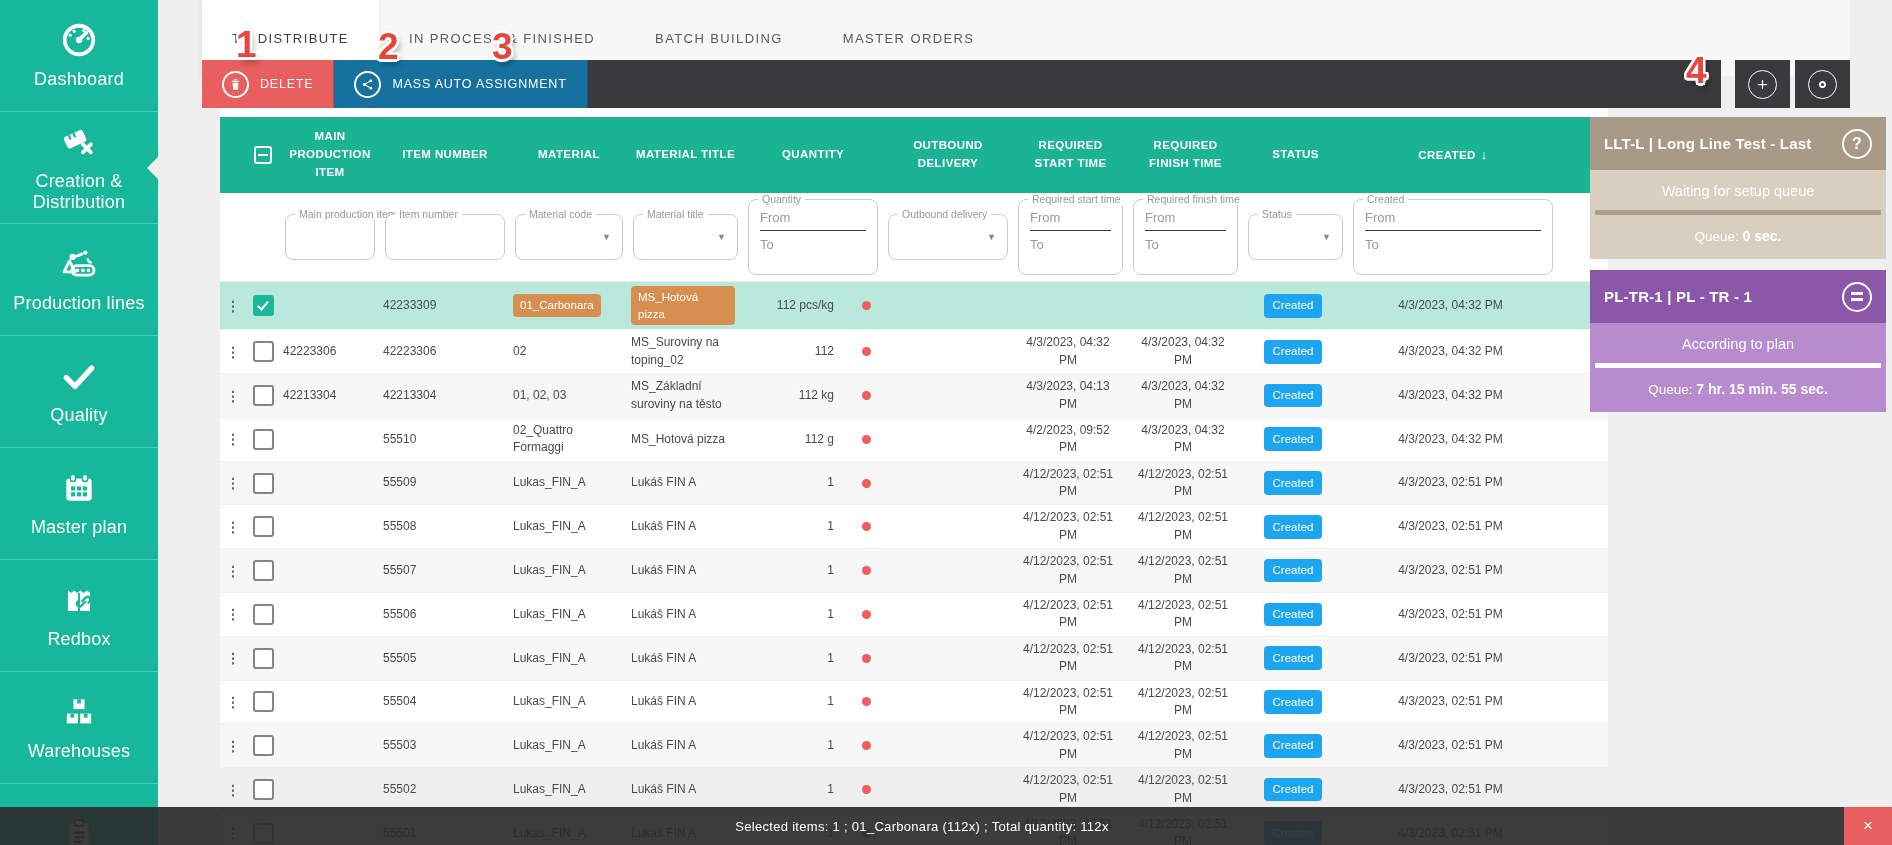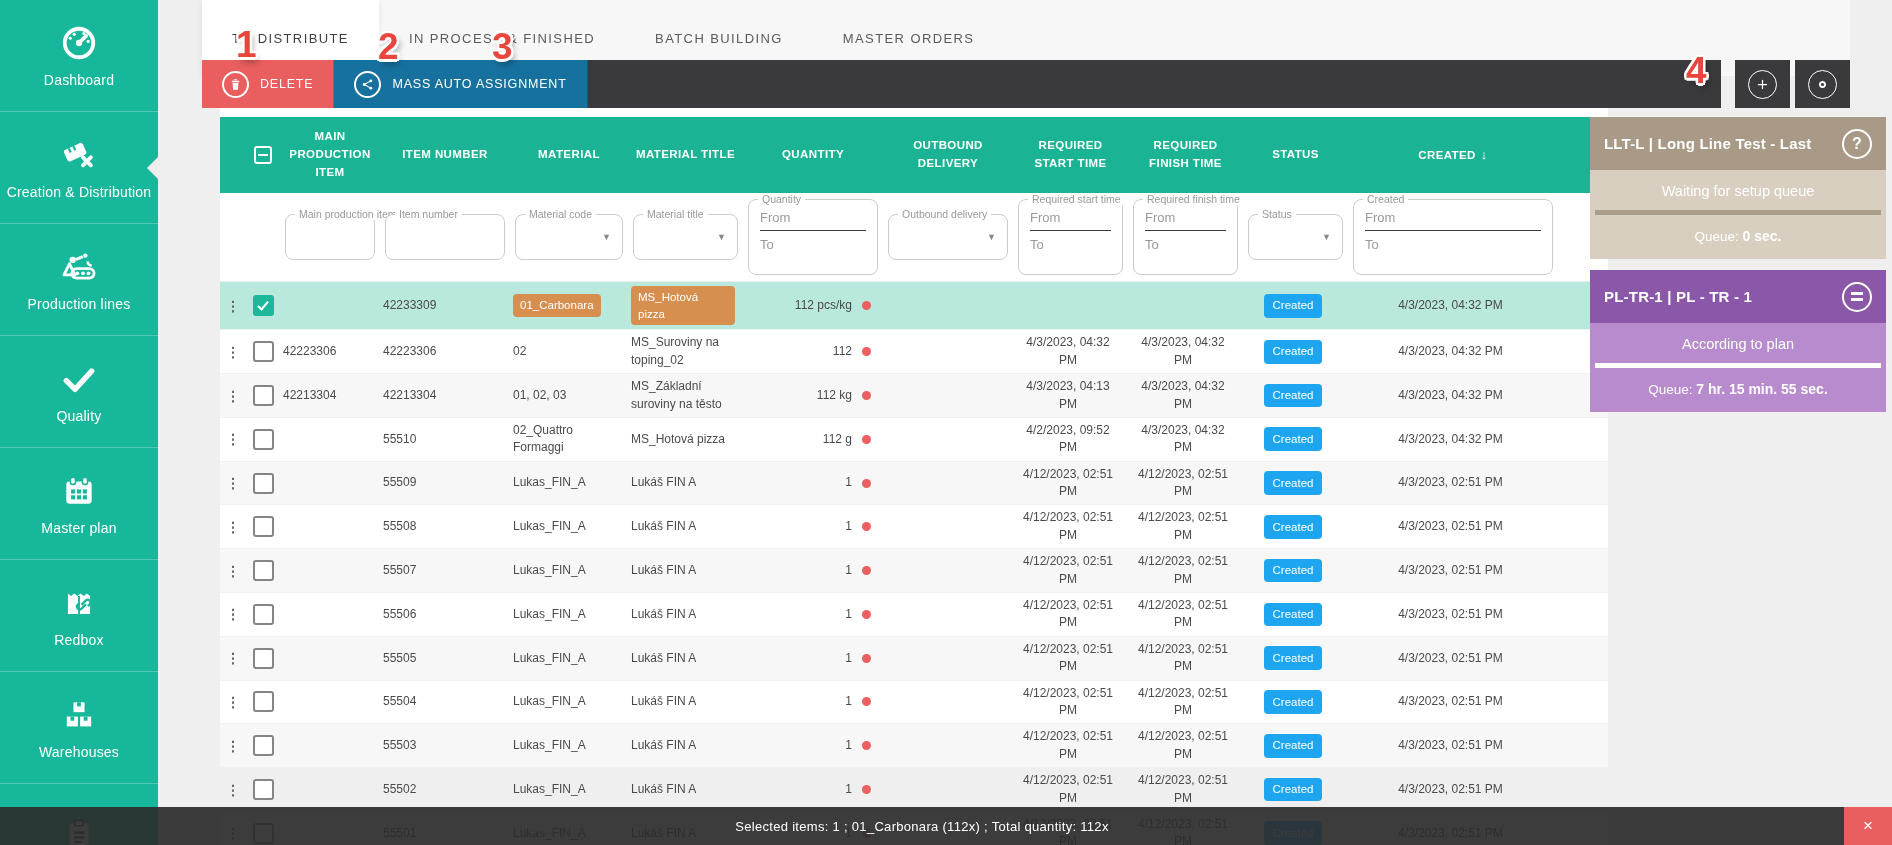--- a/index.html
+++ b/index.html
@@ -5,21 +5,21 @@
   html,body{margin:0;padding:0;}
   body{width:1892px;height:845px;position:relative;overflow:hidden;background:#efeff0;
        font-family:"Liberation Sans",sans-serif;-webkit-font-smoothing:antialiased;}
 
   
   .sidebar{position:absolute;left:0;top:0;width:158px;height:845px;background:#17b79b;z-index:5;}
   .sb-item{height:112px;display:flex;flex-direction:column;align-items:center;justify-content:center;
            gap:10px;border-bottom:1px solid rgba(255,255,255,.25);position:relative;cursor:pointer;box-sizing:border-box;}
   .sb-item:last-child{border-bottom:none;}
   .sb-icon svg{width:38px;height:38px;display:block;}
-  .sb-label{color:#fff;font-size:14px;text-align:center;padding:0 4px;letter-spacing:.2px;}
+  .sb-label{color:#fff;font-size:18px;text-align:center;padding:0 4px;letter-spacing:.2px;}
   .sb-item.active::after{content:"";position:absolute;right:0;top:50%;transform:translateY(-50%);
            border:11px solid transparent;border-right:11px solid #efeff0;border-left:0;}
 
   
   .top-strip{position:absolute;left:202px;top:0;width:1648px;height:76px;background:#f7f7f8;display:flex;}
   .tab{padding:0 30px;display:flex;align-items:center;font-size:13px;letter-spacing:1.4px;color:#5a5a5a;cursor:pointer;white-space:nowrap;}
   .tab.active{background:#fff;box-shadow:0 2px 6px rgba(0,0,0,.08);color:#3d3d3d;}
 
   
   .toolbar{position:absolute;left:202px;top:60px;width:1648px;height:48px;display:flex;gap:14px;z-index:4;}
@@ -55,21 +55,21 @@
 
   .trow{min-height:41px;align-items:center;font-size:12px;color:#4a4a4a;border-bottom:1px solid #f1f1f1;cursor:pointer;}
   .trow.selected{background:#b9e8dc;min-height:38px;}
   .trow.alt{background:#f7f7f7;}
   .kebab{color:#666;font-size:14px;font-weight:bold;text-align:center;cursor:pointer;line-height:1;}
   .cb{width:17px;height:17px;border:2px solid #858585;border-radius:3px;background:#fff;margin:auto;cursor:pointer;box-sizing:content-box;position:relative;}
   .cb.checked{background:#1db79b;border-color:#1db79b;}
   .cb.checked::after{content:"";position:absolute;left:5.5px;top:1.5px;width:4px;height:9px;
       border:solid #fff;border-width:0 2.4px 2.4px 0;transform:rotate(40deg);}
   .cell{padding:4px 8px 4px 3px;line-height:1.45;}
-  .cell.qty{display:flex;justify-content:flex-end;align-items:center;gap:10px;padding-right:12px;}
+  .cell.qty{display:flex;justify-content:flex-end;align-items:center;gap:28px;padding-right:12px;}
   .dot{width:9px;height:9px;border-radius:50%;background:#ed5f5f;flex:none;}
   .badge{display:inline-block;background:#d68f4f;color:#fff;padding:3px 7px;border-radius:4px;font-size:11.5px;}
   .cell.status{text-align:center;}
   .status-badge{display:inline-block;color:#fff;padding:3.5px 9px;border-radius:4px;font-size:11.5px;}
   .cell.center{text-align:center;}
 
   
   .cards{position:absolute;left:1590px;top:117px;width:296px;z-index:6;text-align:center;}
   .card{margin-bottom:11px;}
   .card-h{height:53px;display:flex;align-items:center;justify-content:space-between;padding:0 14px;

